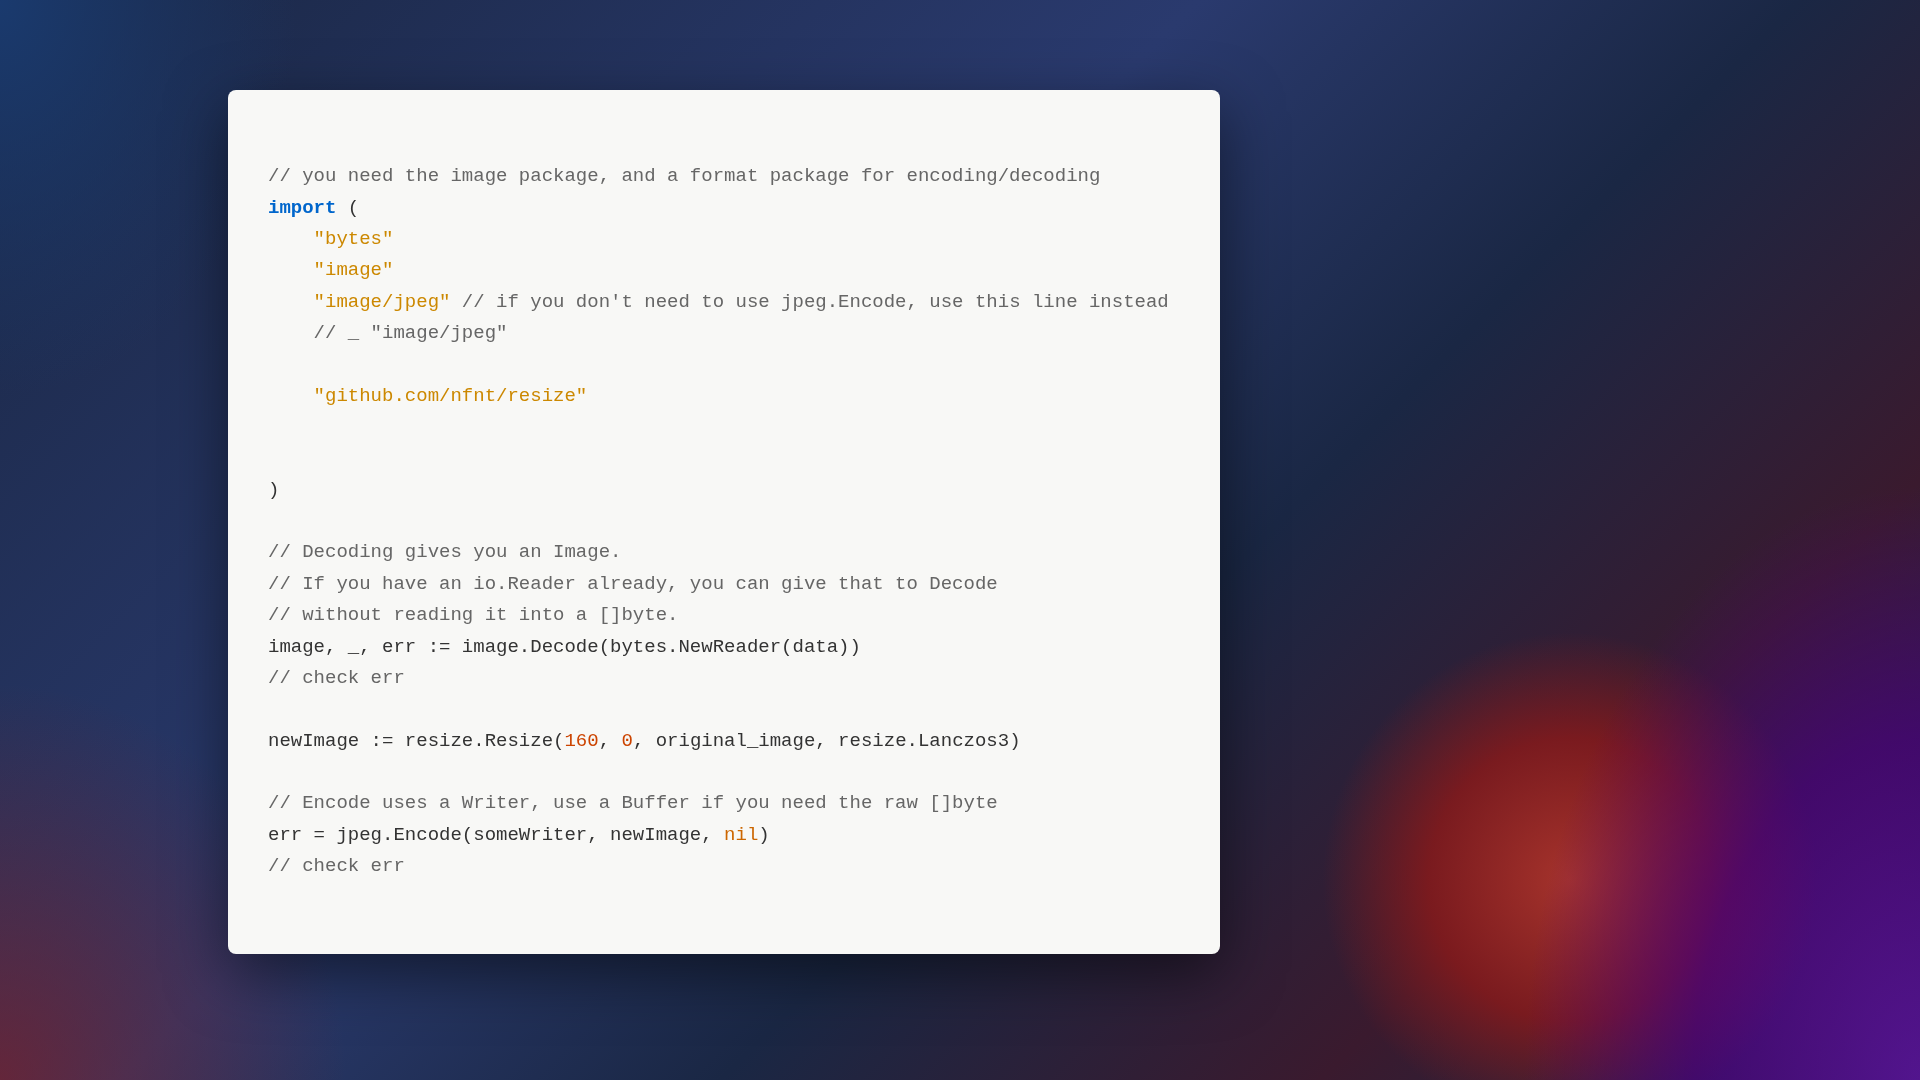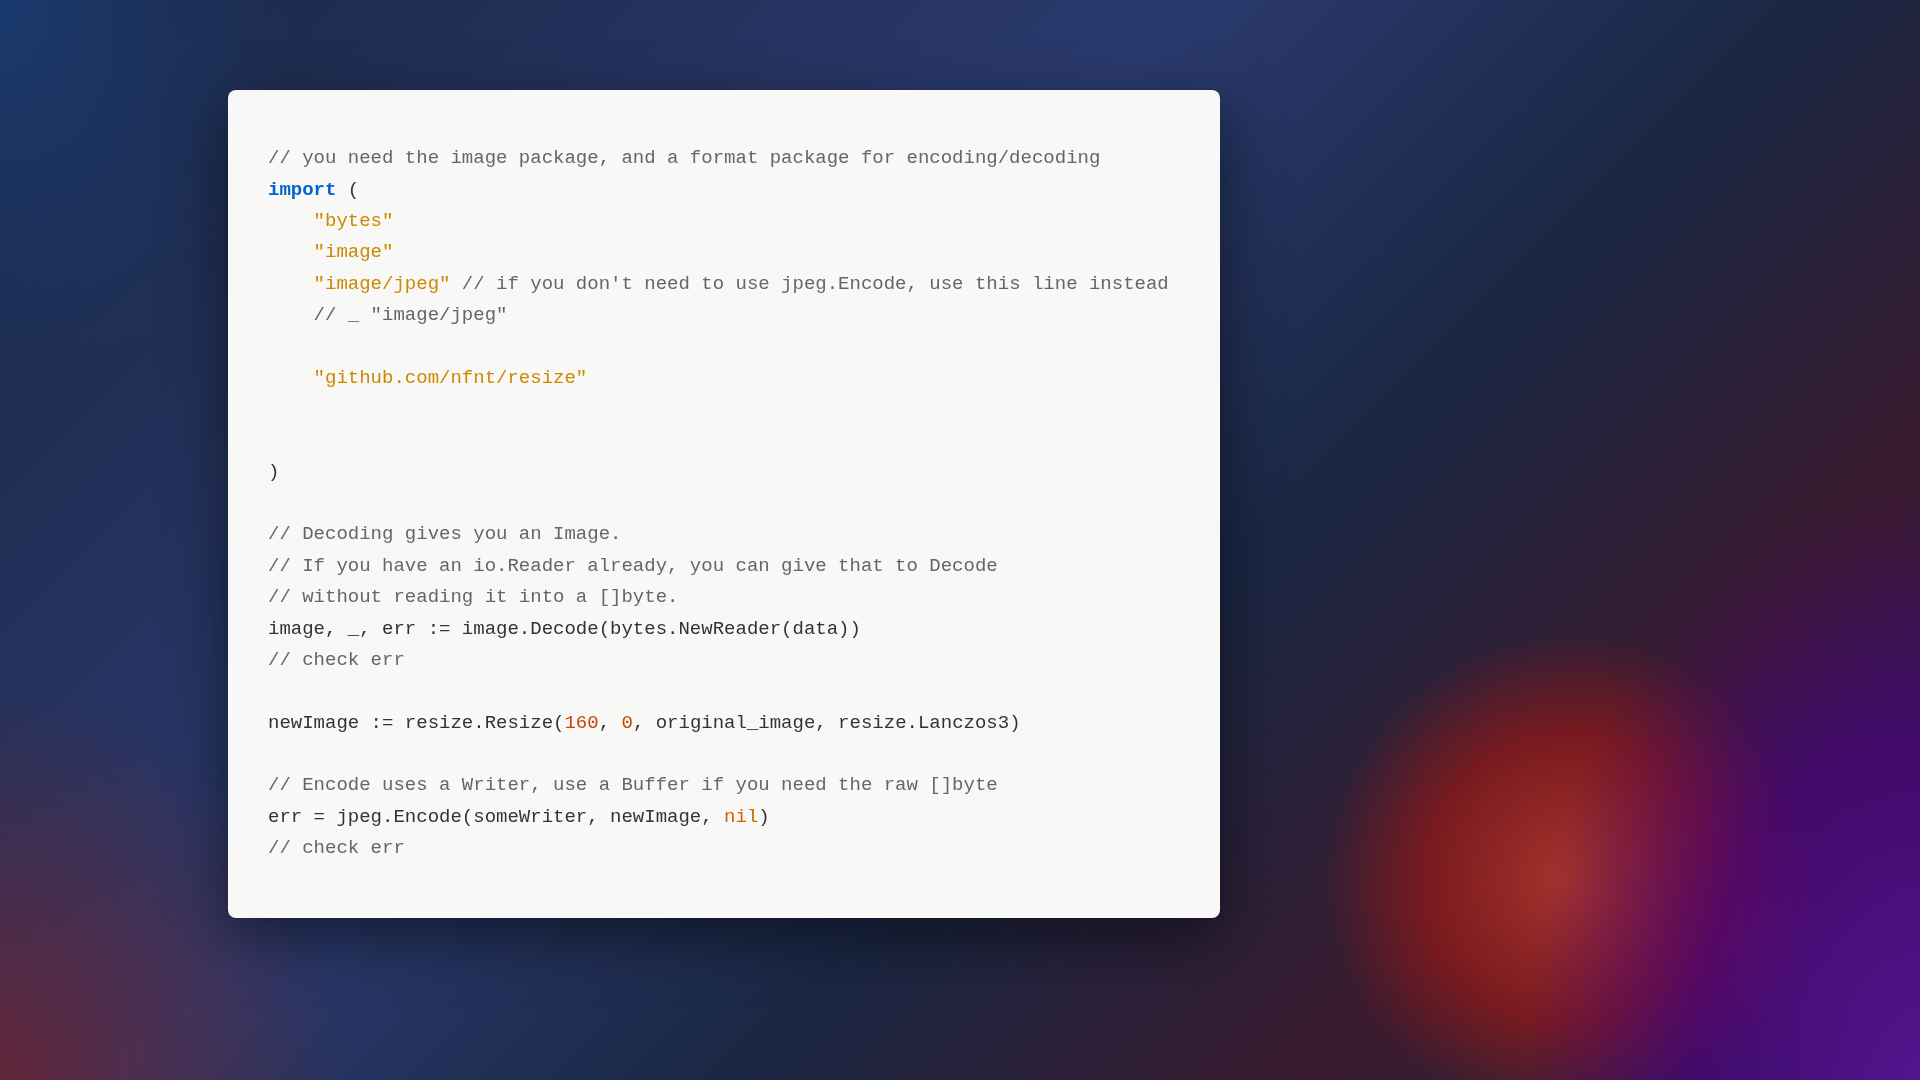--- a/index.html
+++ b/index.html
@@ -64,21 +64,21 @@
       opacity: 0.6;
     }
 
     .code-window {
       position: absolute;
       top: 90px;
       left: 228px;
       width: 992px;
       background: #f8f8f6;
       border-radius: 8px;
-      padding: 22px 40px;
+      padding: 40px 40px;
       box-shadow: 0 20px 60px rgba(0,0,0,0.5);
     }
 
     .code-block {
       font-family: 'Courier New', 'Lucida Console', monospace;
       font-size: 19px;
       line-height: 1.65;
       white-space: pre;
     }
 

